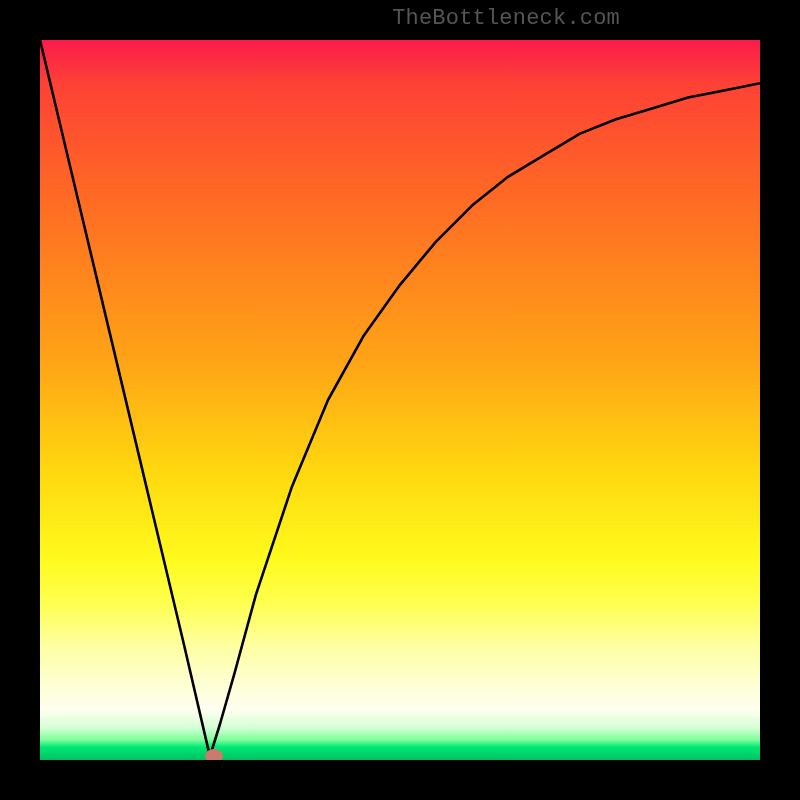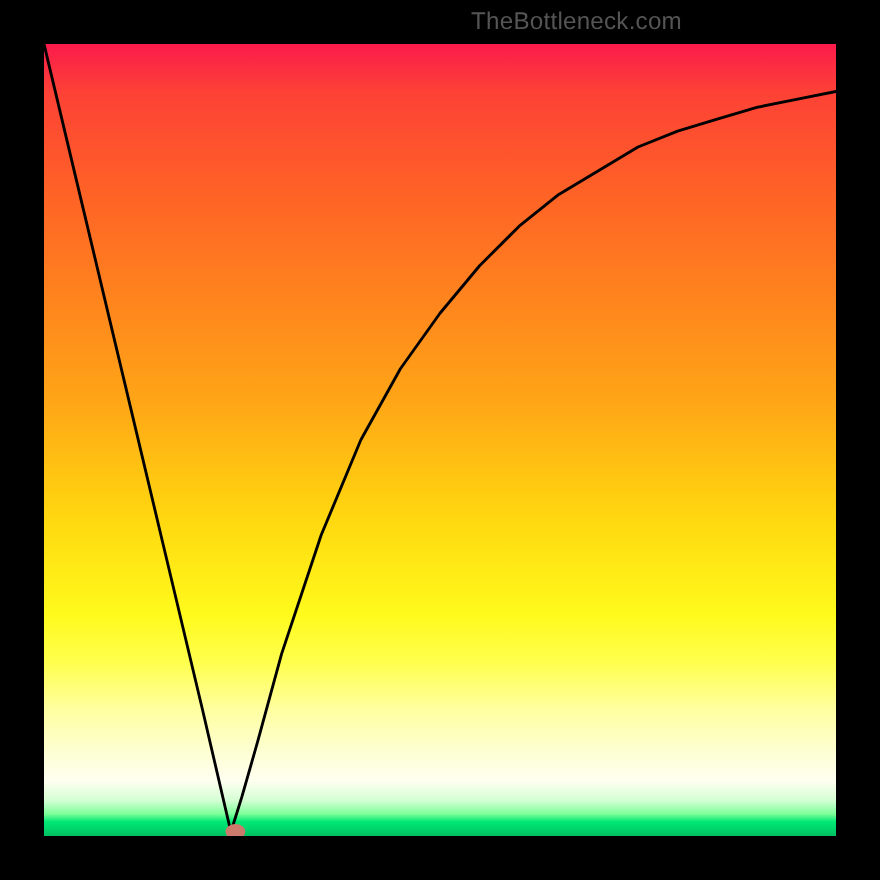--- a/index.html
+++ b/index.html
@@ -9,20 +9,21 @@
     height: 800px;
     overflow: hidden;
     background: #000;
     font-family: Arial, Helvetica, sans-serif;
   }
   .frame {
     position: relative;
     width: 664px;
     height: 800px;
     box-sizing: border-box;
+    font-family: Liberation Mono, monospace;
   }
   .black-border {
     position: absolute;
     background: #000;
   }
   .border-top    { left:0; top:0; width:800px; height:40px; }
   .border-bottom { left:0; bottom:0; width:800px; height:40px; }
   .border-left   { left:0; top:0; width:40px; height:800px; }
   .border-right  { right:0; top:0; width:40px; height:800px; }
   .attribution {

